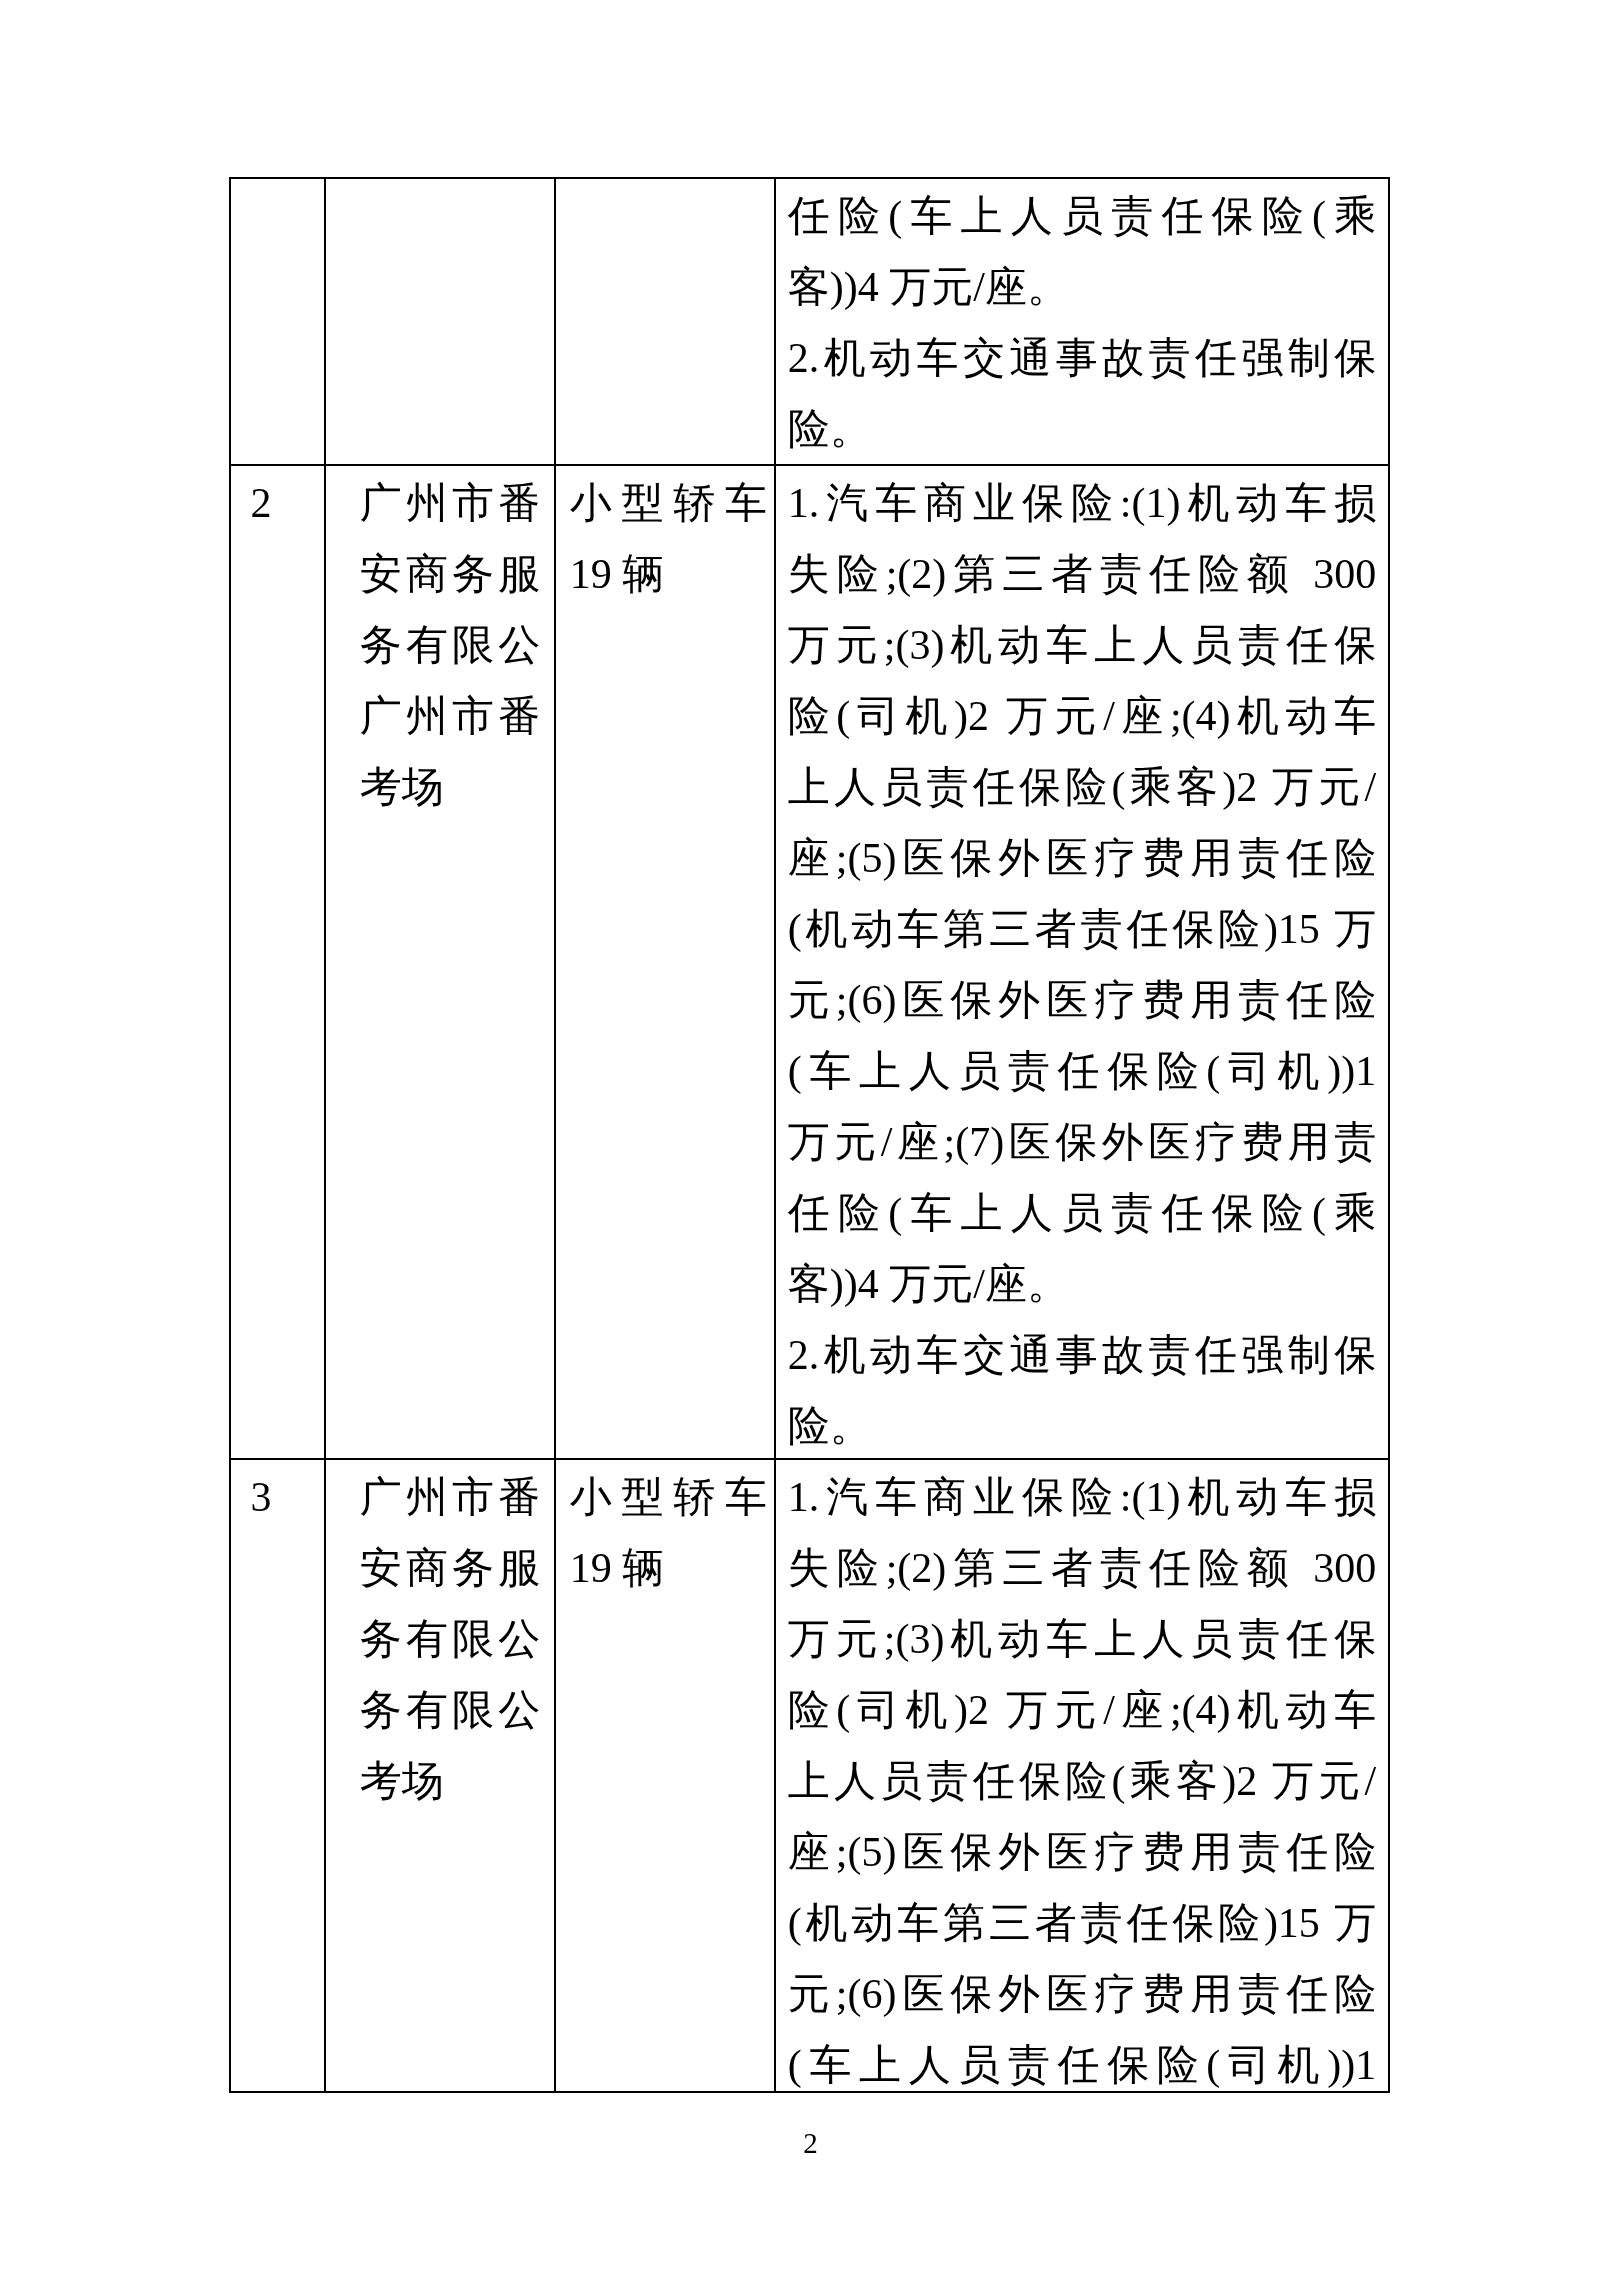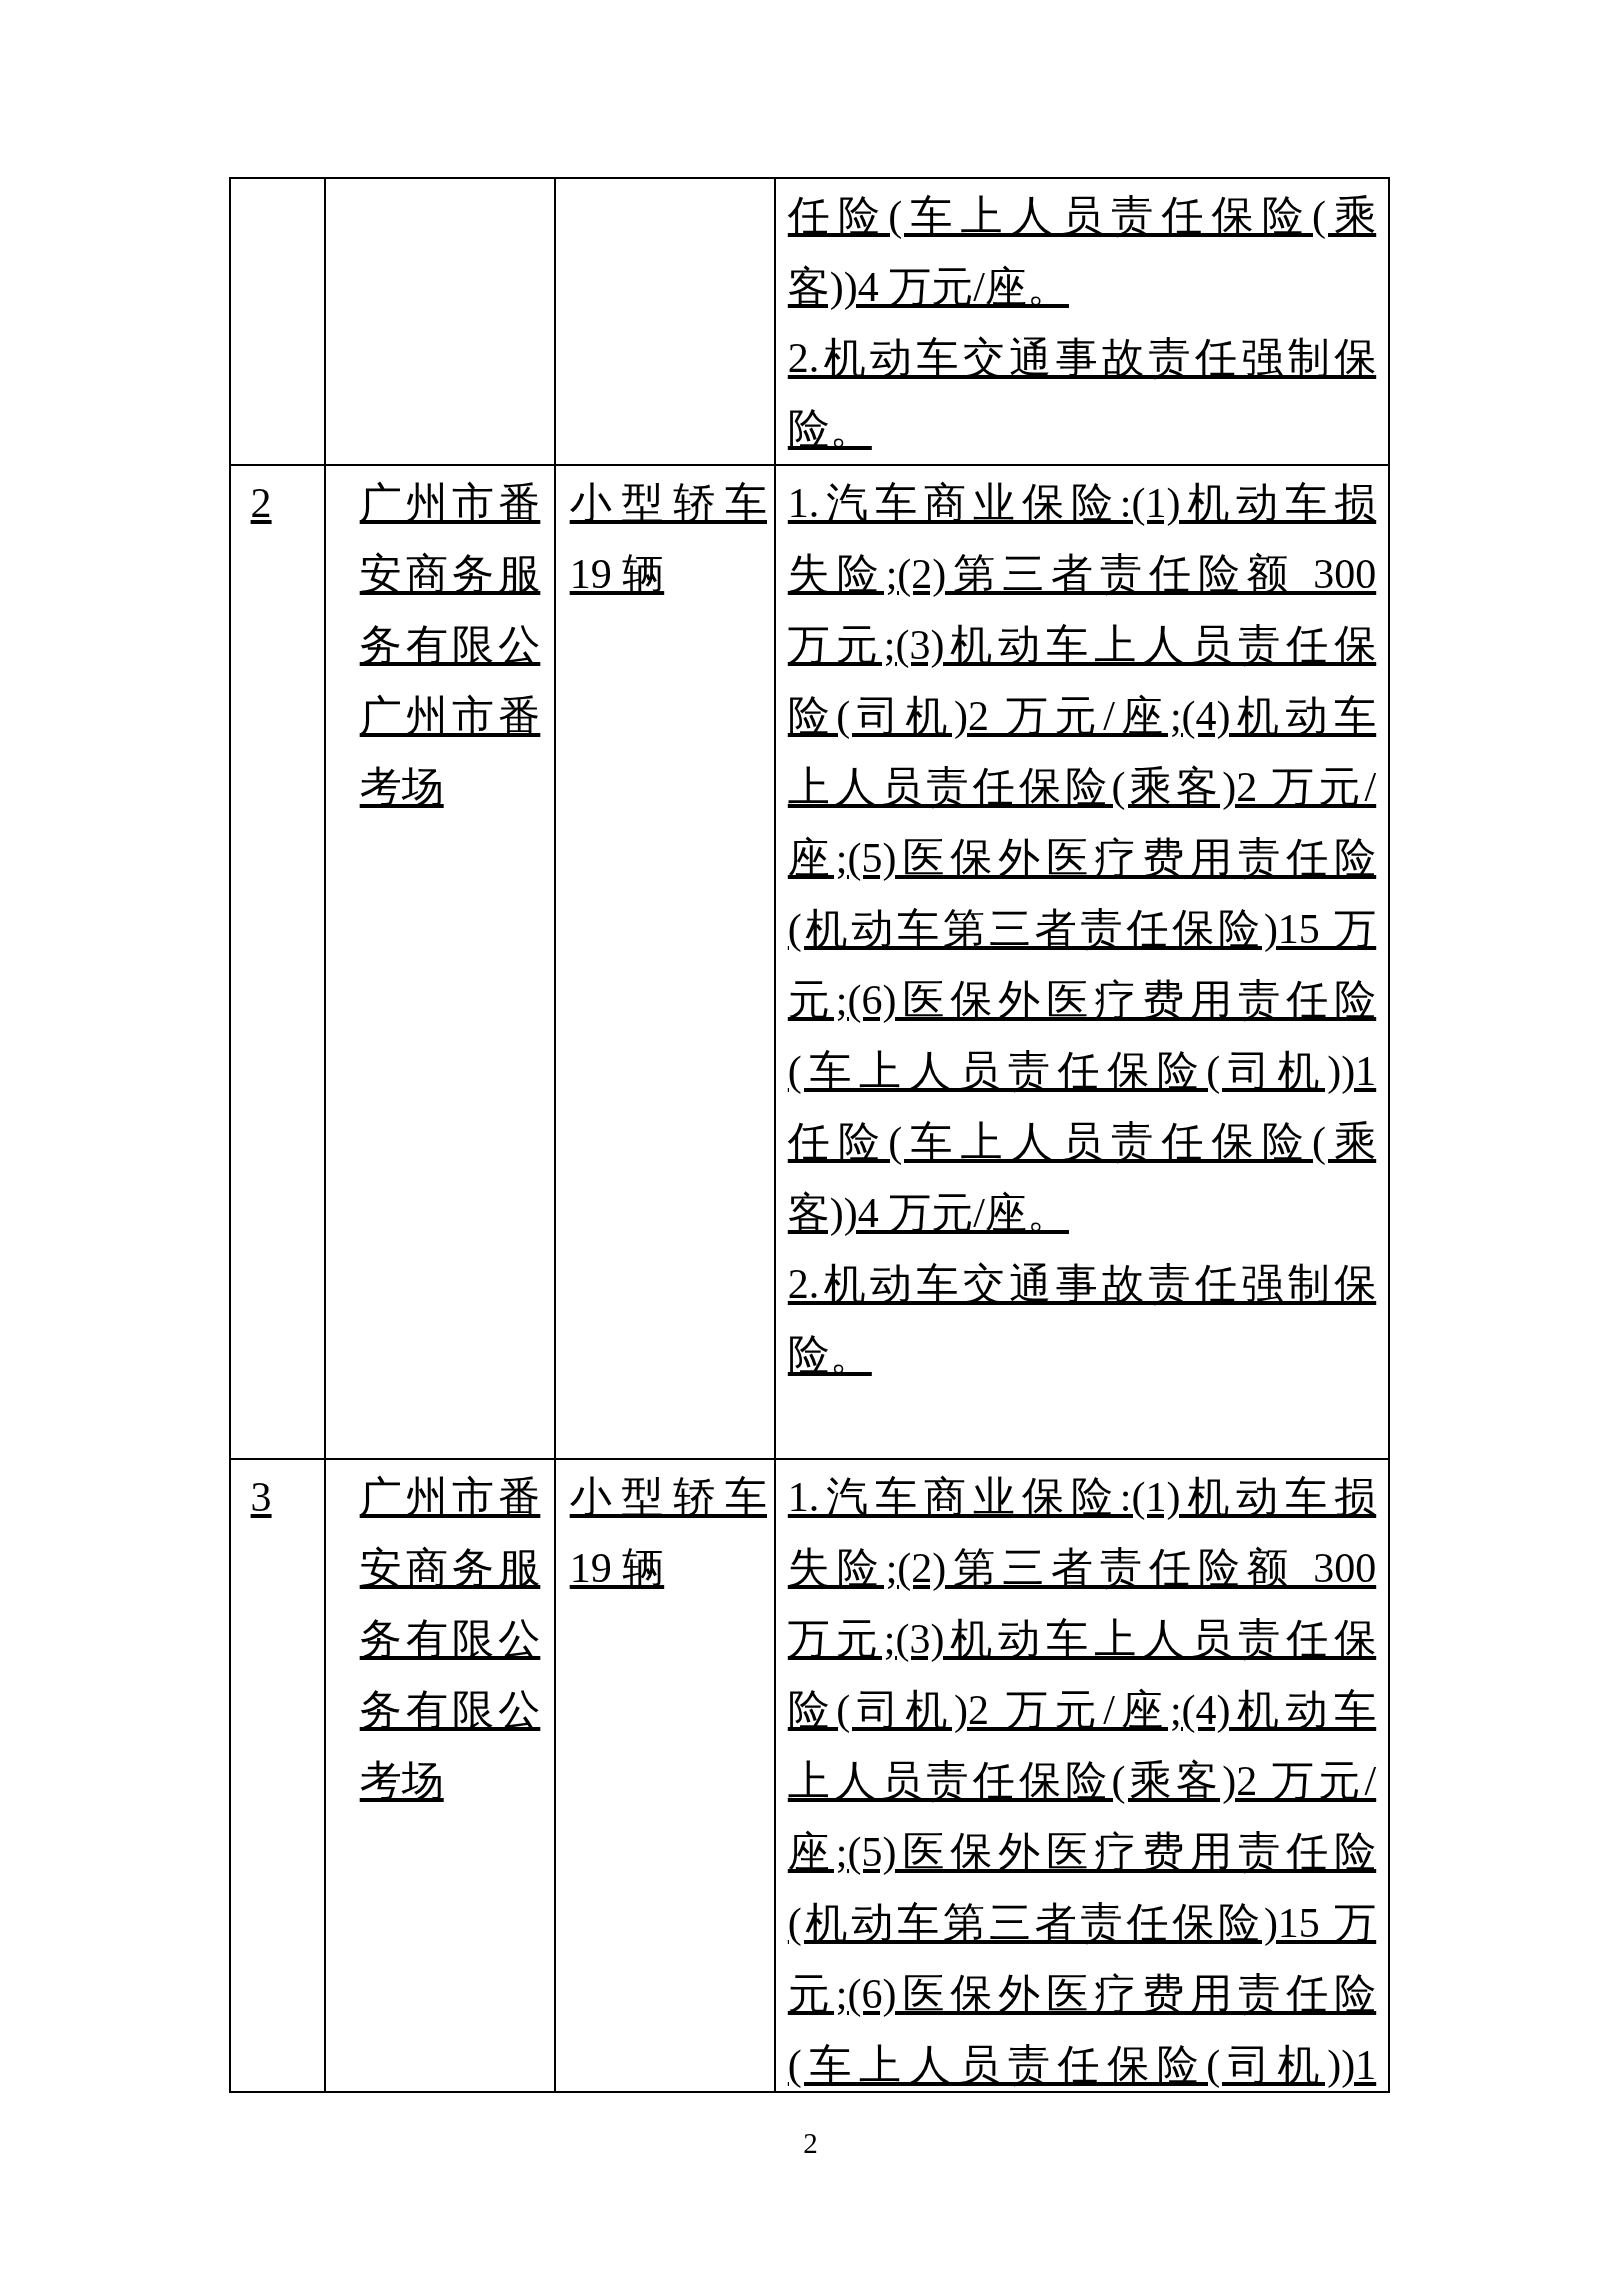--- a/index.html
+++ b/index.html
@@ -21,21 +21,20 @@
     left: 229px;
     top: 177px;
     width: 1161px;
     height: 1916px;
     border: 2px solid #000000;
     box-sizing: border-box;
     display: flex;
     flex-direction: column;
     overflow: hidden;
     background: #ffffff;
-    text-decoration: underline;
   }
   .trow {
     display: flex;
     flex-direction: row;
     box-sizing: border-box;
     border-bottom: 2px solid #000000;
     overflow: hidden;
   }
   .trow.row-1 { height: 287px; }
   .trow.row-2 { height: 994px; }
@@ -116,20 +115,21 @@
       <div class="cell c4 c-last">
           <div class="tline">1.汽车商业保险:(1)机动车损</div>
           <div class="tline">失险;(2)第三者责任险额 300</div>
           <div class="tline">万元;(3)机动车上人员责任保</div>
           <div class="tline">险(司机)2 万元/座;(4)机动车</div>
           <div class="tline">上人员责任保险(乘客)2 万元/</div>
           <div class="tline">座;(5)医保外医疗费用责任险</div>
           <div class="tline">(机动车第三者责任保险)15 万</div>
           <div class="tline">元;(6)医保外医疗费用责任险</div>
           <div class="tline">(车上人员责任保险(司机))1</div>
+          <div class="tline">万元/座;(7)医保外医疗费用责</div>
           <div class="tline">任险(车上人员责任保险(乘</div>
           <div class="tline nj">客))4 万元/座。</div>
           <div class="tline">2.机动车交通事故责任强制保</div>
           <div class="tline nj">险。</div>
         </div>
     </div>
 
     <div class="trow row-3">
       <div class="cell c1">
         <div class="seq">3</div>

